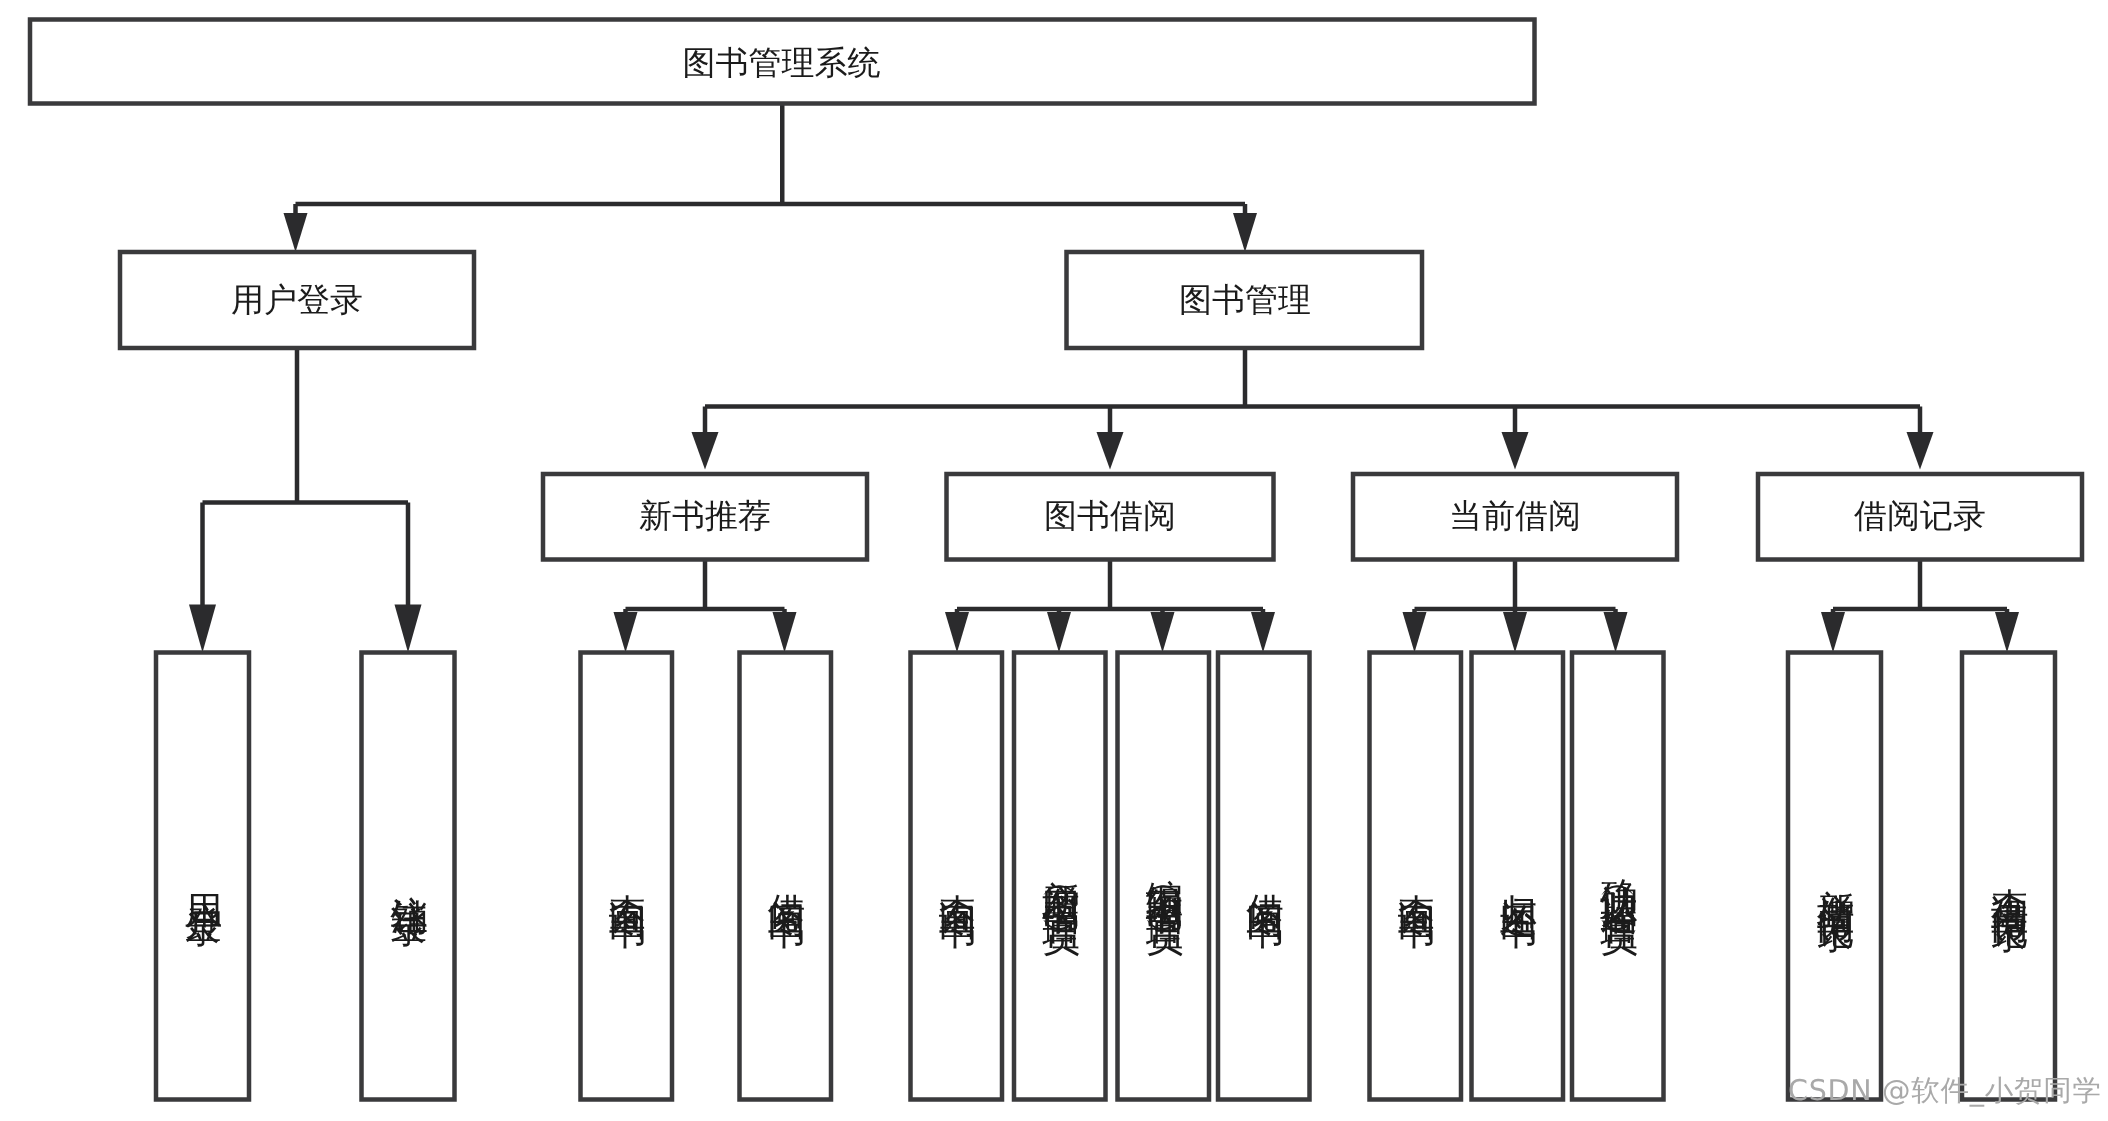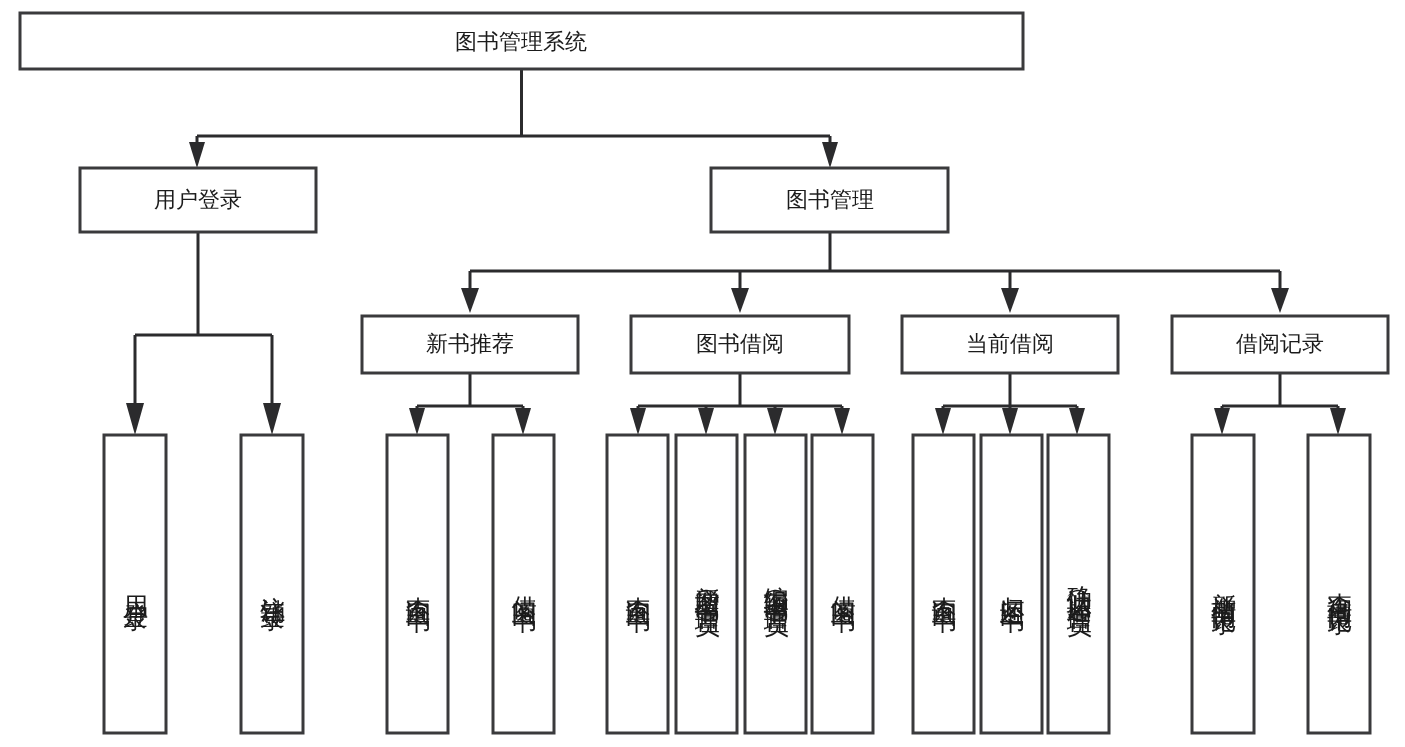--- a/index.html
+++ b/index.html
@@ -250,14 +250,15 @@
     <span class="vbox-text">确认归还（管理员）</span>
   </div>
 
   <div class="vbox-wrap" style="left:1192px; top:435px; width:62px; height:298px;">
     <span class="vbox-text">新增借阅记录</span>
   </div>
   <div class="vbox-wrap" style="left:1308px; top:435px; width:62px; height:298px;">
     <span class="vbox-text">查询借阅记录</span>
   </div>
 
+  <div class="watermark">CSDN @软件_小贺同学</div>
 
 </div>
 
 </body></html>

